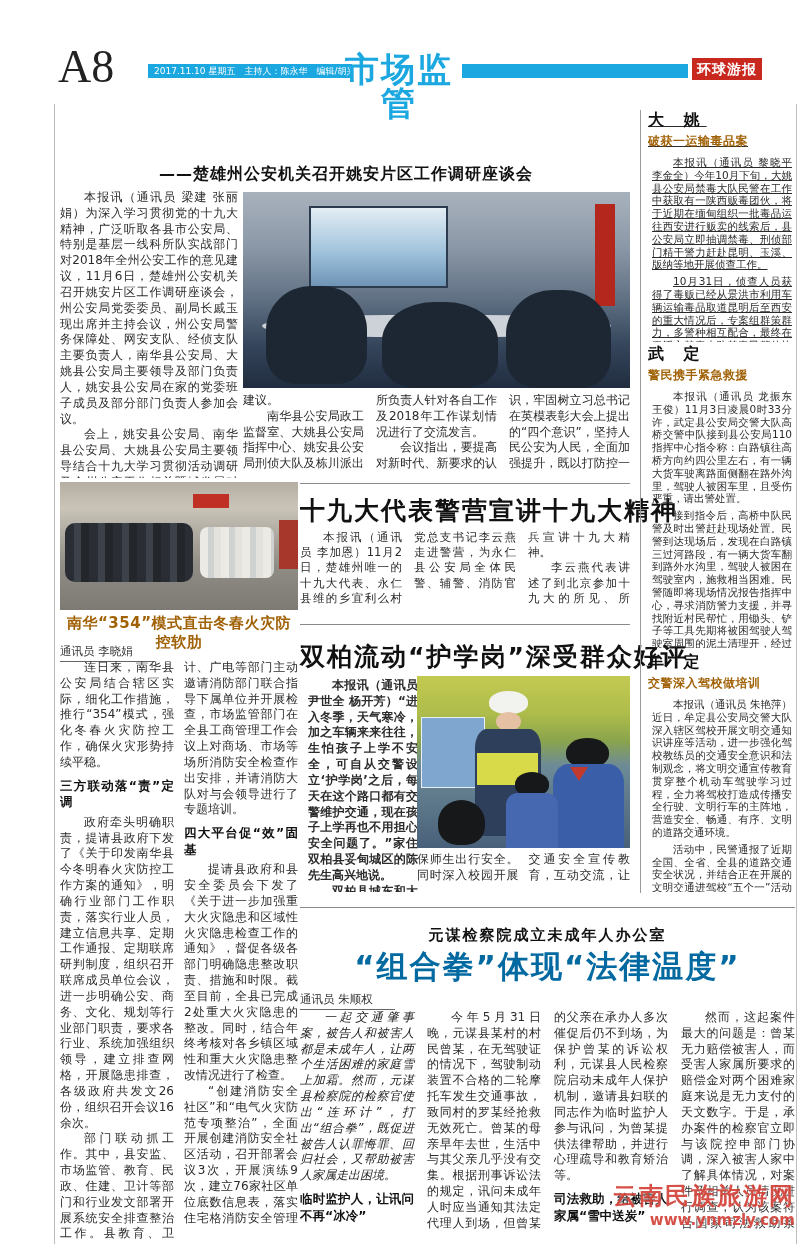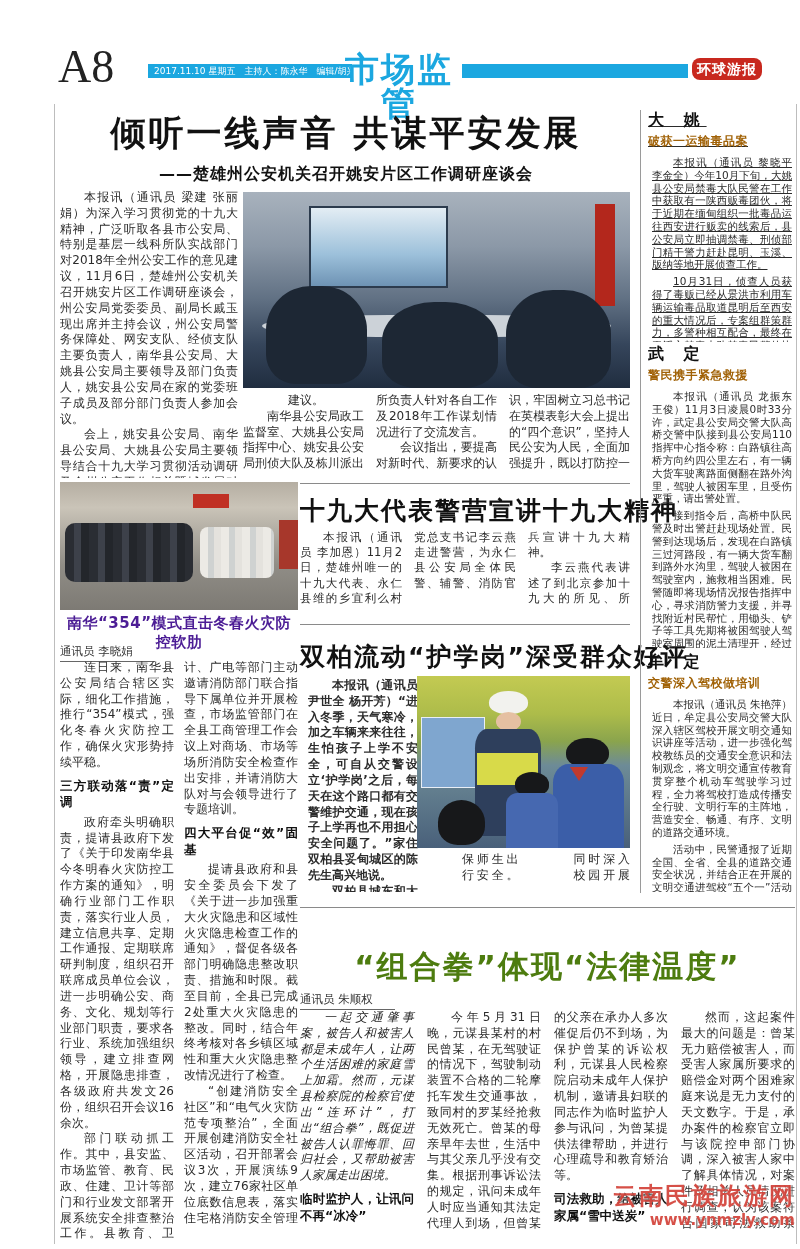--- a/index.html
+++ b/index.html
@@ -4,32 +4,32 @@
 <style>
   html,body{margin:0;padding:0;background:#fff;}
   .page{position:relative;width:800px;height:1249px;background:#fff;overflow:hidden;
         font-family:"DejaVu Sans",sans-serif;color:#2b2b2b;}
   .abs{position:absolute;}
   
   .pagenum{font-family:"Liberation Serif",serif;font-size:46px;font-weight:400;color:#222;line-height:1;}
   .datebar{background:var(--blue);color:#fff;font-size:9px;line-height:14px;padding:0 6px;white-space:nowrap;overflow:hidden;}
   .bluebar{background:var(--blue);}
   .secttitle{font-size:34px;font-weight:900;color:var(--blue);letter-spacing:2px;line-height:1;text-align:center;}
-  .masthead{background:var(--red);color:#fff;font-size:14px;font-weight:800;letter-spacing:1px;padding:4px 5px;line-height:1;border-radius:8px;}
+  .masthead{background:var(--red);color:#fff;font-size:14px;font-weight:800;letter-spacing:1px;padding:4px 5px;line-height:1;}
   
   .h-lead{font-size:35px;font-weight:900;color:#111;letter-spacing:3px;text-align:center;line-height:1.2;white-space:nowrap;}
   .h-sub{font-size:16px;font-weight:700;color:#111;text-align:center;letter-spacing:1px;}
   .h-mid{font-size:25px;font-weight:900;color:#111;letter-spacing:2px;text-align:center;white-space:nowrap;}
   .h-kicker{font-size:15px;font-weight:800;color:#111;text-align:center;letter-spacing:2px;}
-  .h-big{font-size:31px;font-weight:900;color:#4d7c0f;letter-spacing:2px;text-align:center;white-space:nowrap;}
-  .h-small{font-size:15px;font-weight:800;color:#4c1d95;letter-spacing:.5px;line-height:1.25;}
+  .h-big{font-size:31px;font-weight:900;color:#0369a1;letter-spacing:2px;text-align:center;white-space:nowrap;}
+  .h-small{font-size:15px;font-weight:800;color:#a16207;letter-spacing:.5px;line-height:1.25;}
   
   .body-txt{font-size:12px;line-height:1.32;text-align:justify;overflow:hidden;}
   .body-txt p{margin:0;text-indent:2em;}
-  .body-txt p.cont{text-indent:0;margin-left:45px;}
+  .body-txt p.cont{text-indent:0;}
   .body-txt p.intro{font-style:italic;color:#222;}
   .body-txt h4{font-size:12.5px;font-weight:800;margin:7px 0 4px;color:#111;break-inside:avoid;}
   .cols3{column-count:3;column-gap:12px;}
   .cols2{column-count:2;column-gap:10px;}
   .cols4{column-count:4;column-gap:13px;}
   .byline{font-size:11.5px;color:#333;border-bottom:1px solid #666;display:inline-block;padding-bottom:2px;min-width:95px;}
   
   .sb-art{position:absolute;left:648px;width:148px;overflow:hidden;}
   .sb-region{font-size:16px;font-weight:800;letter-spacing:7px;color:#111;}
   .sb-head{font-size:12px;font-weight:800;color:#a16207;letter-spacing:.5px;margin:2px 0 6px;white-space:nowrap;}
@@ -74,21 +74,20 @@
   <div class="abs pagenum" style="left:58px;top:44px;">A8</div>
   <div class="abs datebar" style="left:148px;top:64px;width:192px;height:14px;">2017.11.10 星期五　主持人：陈永华　编辑/胡兴国</div>
   <div class="abs bluebar" style="left:340px;top:70px;width:0;height:0;"></div>
   <div class="abs secttitle" style="left:336px;top:52px;width:126px;">市场监管</div>
   <div class="abs bluebar" style="left:462px;top:64px;width:226px;height:14px;"></div>
   <div class="abs masthead" style="left:692px;top:58px;">环球游报</div>
 
   <div class="abs rule-v" style="left:54px;top:104px;height:1140px;background:#bdbdbd;"></div>
   <div class="abs rule-v" style="left:796px;top:104px;height:1140px;background:#bdbdbd;"></div>
 
-  <div class="abs h-lead" style="left:60px;top:112px;width:572px;">倾听一线声音  共谋平安发展</div>
   <div class="abs h-sub" style="left:60px;top:164px;width:572px;text-align:center;">——楚雄州公安机关召开姚安片区工作调研座谈会</div>
 
   <div class="abs body-txt" style="left:60px;top:190px;width:178px;height:288px;">
       <p>本报讯（通讯员 梁建 张丽娟）为深入学习贯彻党的十九大精神，广泛听取各县市公安局、特别是基层一线科所队实战部门对2018年全州公安工作的意见建议，11月6日，楚雄州公安机关召开姚安片区工作调研座谈会，州公安局党委委员、副局长戚玉现出席并主持会议，州公安局警务保障处、网安支队、经侦支队主要负责人，南华县公安局、大姚县公安局主要领导及部门负责人，姚安县公安局在家的党委班子成员及部分部门负责人参加会议。</p>
       <p>会上，姚安县公安局、南华县公安局、大姚县公安局主要领导结合十九大学习贯彻活动调研及全州公安工作相关暨城发展对标情况，认真总结了近两年公安工作的亮点及存在问题，逐一分析，对各项工作成效、不足提出意见，就下步工作提出针对性</p>
     </div>
 
   <div class="photo ph1" style="left:243px;top:192px;width:387px;height:196px;">
     <div class="screen"></div>
     <div class="banner"></div>
@@ -150,20 +149,21 @@
     <div class="hair" style="left:46%;top:56%;width:16%;height:14%;"></div>
     <div class="kid" style="left:42%;top:68%;width:24%;height:32%;background:#4668b0;"></div>
     <div class="hair" style="left:10%;top:72%;width:22%;height:26%;"></div>
   </div>
   <div class="abs body-txt cols2" style="left:417px;top:852px;width:213px;height:40px;">
       <p class="cont">保师生出行安全。同时深入校园开展交通安全宣传教育，互动交流，让流动“护学岗”深入人心，在校园开花。</p>
     </div>
 
   <div class="abs rule-h" style="left:300px;top:907px;width:495px;"></div>
 
+  <div class="abs h-kicker" style="left:300px;top:926px;width:495px;">元谋检察院成立未成年人办公室</div>
   <div class="abs h-big" style="left:300px;top:946px;width:495px;">“组合拳”体现“法律温度”</div>
   <div class="abs" style="left:300px;top:988px;">
     <span class="byline">通讯员 朱顺权</span>
   </div>
   <div class="abs body-txt cols4" style="left:300px;top:1010px;width:495px;height:232px;">
       <p class="intro">一起交通肇事案，被告人和被害人都是未成年人，让两个生活困难的家庭雪上加霜。然而，元谋县检察院的检察官使出“连环计”，打出“组合拳”，既促进被告人认罪悔罪、回归社会，又帮助被害人家属走出困境。</p>
       <h4>临时监护人，让讯问不再“冰冷”</h4>
       <p>今年5月31日晚，元谋县某村的村民曾某，在无驾驶证的情况下，驾驶制动装置不合格的二轮摩托车发生交通事故，致同村的罗某经抢救无效死亡。曾某的母亲早年去世，生活中与其父亲几乎没有交集。根据刑事诉讼法的规定，讯问未成年人时应当通知其法定代理人到场，但曾某的父亲在承办人多次催促后仍不到场，为保护曾某的诉讼权利，元谋县人民检察院启动未成年人保护机制，邀请县妇联的同志作为临时监护人参与讯问，为曾某提供法律帮助，并进行心理疏导和教育矫治等。</p>
       <h4>司法救助，给被害人家属“雪中送炭”</h4>
       <p>然而，这起案件最大的问题是：曾某无力赔偿被害人，而受害人家属所要求的赔偿金对两个困难家庭来说是无力支付的天文数字。于是，承办案件的检察官立即与该院控申部门协调，深入被害人家中了解具体情况，对案件及相关人员情况进行调查，认为该案符合国家司法救助条件，便及时启动刑事被害人救助程序，最终为罗某一家争取到了2万元刑事被害人司法救助金。</p>

